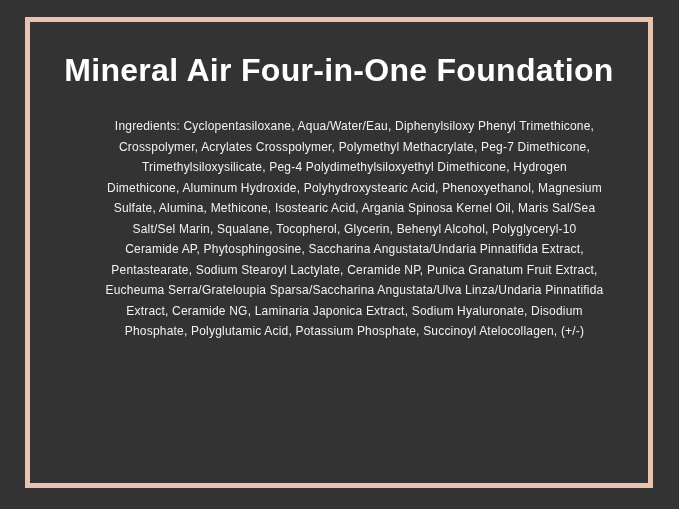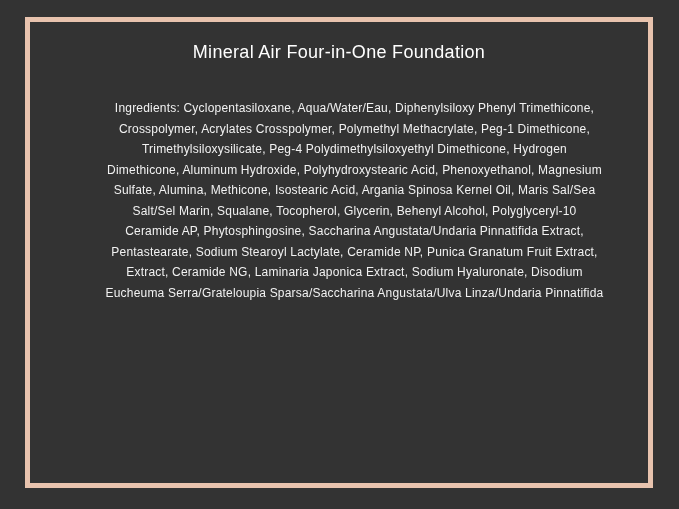--- a/index.html
+++ b/index.html
@@ -20,24 +20,24 @@
     top: 17px;
     width: 628px;
     height: 471px;
     box-sizing: border-box;
     border: 5px solid #e8c3ae;
     text-align: center;
     overflow: hidden;
   }
   .title {
     margin: 0;
-    padding-top: 14px;
-    font-size: 18px;
+    padding-top: 32px;
+    font-size: 32px;
     line-height: 32px;
-    font-weight: 400;
+    font-weight: 700;
     letter-spacing: 0.3px;
     color: #ffffff;
   }
   .ingredients {
     margin-top: 30px;
     font-size: 12px;
     line-height: 20.5px;
     color: #f2f2f2;
     letter-spacing: 0.2px;
   }
@@ -55,24 +55,25 @@
   }
 </style>
 </head>
 <body>
 
 <div class="frame">
   <h1 class="title">Mineral Air Four-in-One Foundation</h1>
 
   <div class="ingredients">
     <div class="line">Ingredients: Cyclopentasiloxane, Aqua/Water/Eau, Diphenylsiloxy Phenyl Trimethicone,</div>
-    <div class="line">Crosspolymer, Acrylates Crosspolymer, Polymethyl Methacrylate, Peg-1 Dimethicone,</div>
+    <div class="line">Crosspolymer, Acrylates Crosspolymer, Polymethyl Methacrylate, Peg-7 Dimethicone,</div>
     <div class="line">Trimethylsiloxysilicate, Peg-4 Polydimethylsiloxyethyl Dimethicone, Hydrogen</div>
     <div class="line">Dimethicone, Aluminum Hydroxide, Polyhydroxystearic Acid, Phenoxyethanol, Magnesium</div>
     <div class="line">Sulfate, Alumina, Methicone, Isostearic Acid, Argania Spinosa Kernel Oil, Maris Sal/Sea</div>
     <div class="line">Salt/Sel Marin, Squalane, Tocopherol, Glycerin, Behenyl Alcohol, Polyglyceryl-10</div>
     <div class="line">Ceramide AP, Phytosphingosine, Saccharina Angustata/Undaria Pinnatifida Extract,</div>
     <div class="line">Pentastearate, Sodium Stearoyl Lactylate, Ceramide NP, Punica Granatum Fruit Extract,</div>
+    <div class="line">Eucheuma Serra/Grateloupia Sparsa/Saccharina Angustata/Ulva Linza/Undaria Pinnatifida</div>
     <div class="line">Extract, Ceramide NG,  Laminaria Japonica Extract, Sodium Hyaluronate, Disodium</div>
-    <div class="line">Eucheuma Serra/Grateloupia Sparsa/Saccharina Angustata/Ulva Linza/Undaria Pinnatifida</div>
+    <div class="line">Phosphate, Polyglutamic Acid, Potassium Phosphate, Succinoyl Atelocollagen, (+/-)</div>
   </div>
 
 </div>
 
 </body></html>

